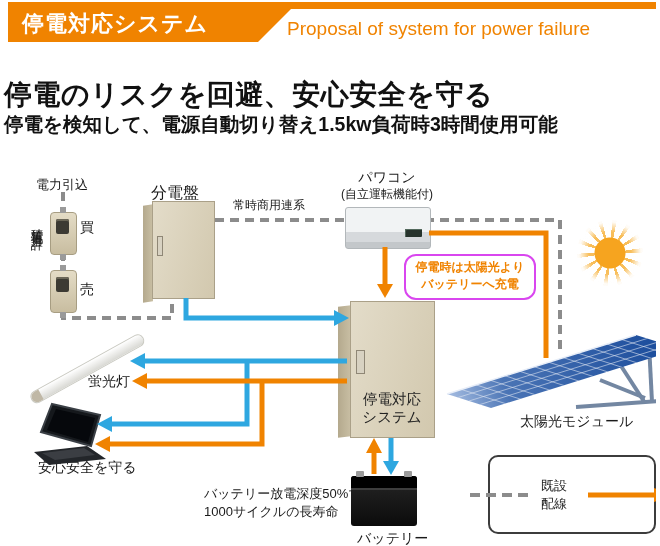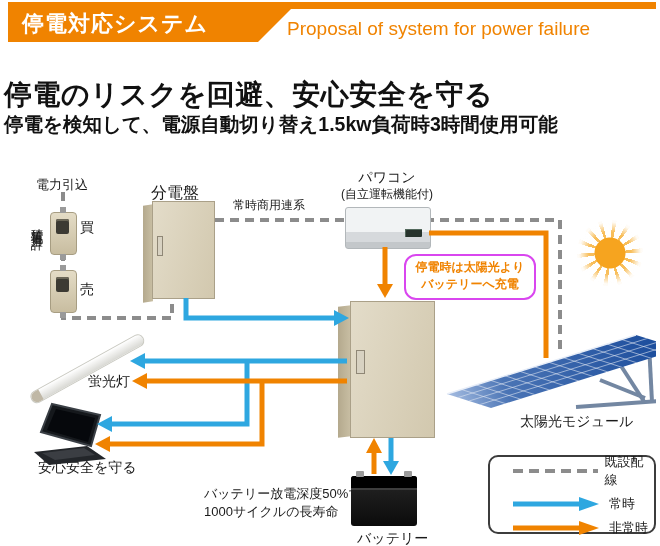--- a/index.html
+++ b/index.html
@@ -58,21 +58,21 @@
       radial-gradient(circle, rgba(255,255,255,0) 0 21px, rgba(255,255,255,.95) 31px),
       radial-gradient(circle, #F6A41F 0 15px, rgba(246,164,31,0) 16px),
       repeating-conic-gradient(from 4deg, #F8BE5A 0 8deg, rgba(255,255,255,0) 8deg 25.7deg);}
 
   .charge-note{position:absolute;left:404px;top:254px;width:128px;padding:3px 0 4px;z-index:4;
     border:2px solid #d946ef;border-radius:12px;background:#fff;color:#F08300;
     font-size:12px;font-weight:bold;text-align:center;line-height:1.45;}
 
   
   .legend{position:absolute;left:488px;top:455px;width:168px;height:79px;border:2px solid #3c3c3c;border-radius:10px;
-    background:#fff;display:flex;flex-direction:column;justify-content:center;gap:6px;padding-left:20px;box-sizing:border-box;}
+    background:#fff;display:flex;flex-direction:row;justify-content:center;gap:6px;padding-left:20px;box-sizing:border-box;}
   .lrow{display:flex;align-items:center;gap:7px;}
   .lrow span{font-size:13px;color:#1a1a1a;}
 
   .z1{z-index:1;} .z2{z-index:2;} .z3{z-index:3;pointer-events:none;}
 </style>
 </head>
 <body>
 
 <div class="stage">
 
@@ -158,20 +158,24 @@
   </div>
 
   <div class="inverter z2">
     <span class="disp"></span>
   </div>
 
   <div class="cab-side sys-side z2"></div>
   <div class="cab-front sys-front z2">
     <span class="handle sys-handle"></span>
   </div>
+  <div class="sys-label z2">
+    <span>停電対応</span><br>
+    <span>システム</span>
+  </div>
 
   <div class="tube z2">
       <span class="cap"></span>
     </div>
 
   <svg class="abs z2" style="left:32px;top:402px;" width="78" height="64" viewBox="0 0 78 64">
     <polygon points="20,2 68,13 59,44 9,30" fill="#15181c" stroke="#3a3f45" stroke-width="2"></polygon>
     <polygon points="24,7 63,16 56,40 15,28" fill="#06080c"></polygon>
     <polygon points="2,50 55,44 74,57 17,63" fill="#23262a"></polygon>
     <polygon points="10,51 52,46 63,53 23,58" fill="#3b3e43"></polygon>
@@ -220,27 +224,20 @@
 
   <div class="legend z2">
     <div class="lrow">
       <svg width="92" height="16">
         <line x1="3" y1="8" x2="89" y2="8" stroke="#8C8C8C" stroke-width="4" stroke-dasharray="10 6"></line>
       </svg>
       <span>既設配線</span>
     </div>
     <div class="lrow">
       <svg width="92" height="16">
-        <line x1="3" y1="8" x2="70" y2="8" stroke="#2EA7E0" stroke-width="5"></line>
-        <polygon points="89,8 69,1 69,15" fill="#2EA7E0"></polygon>
-      </svg>
-      <span>常時</span>
-    </div>
-    <div class="lrow">
-      <svg width="92" height="16">
         <line x1="3" y1="8" x2="70" y2="8" stroke="#F08300" stroke-width="5"></line>
         <polygon points="89,8 69,1 69,15" fill="#F08300"></polygon>
       </svg>
       <span>非常時</span>
     </div>
   </div>
 
 </div>
 
 </body></html>

